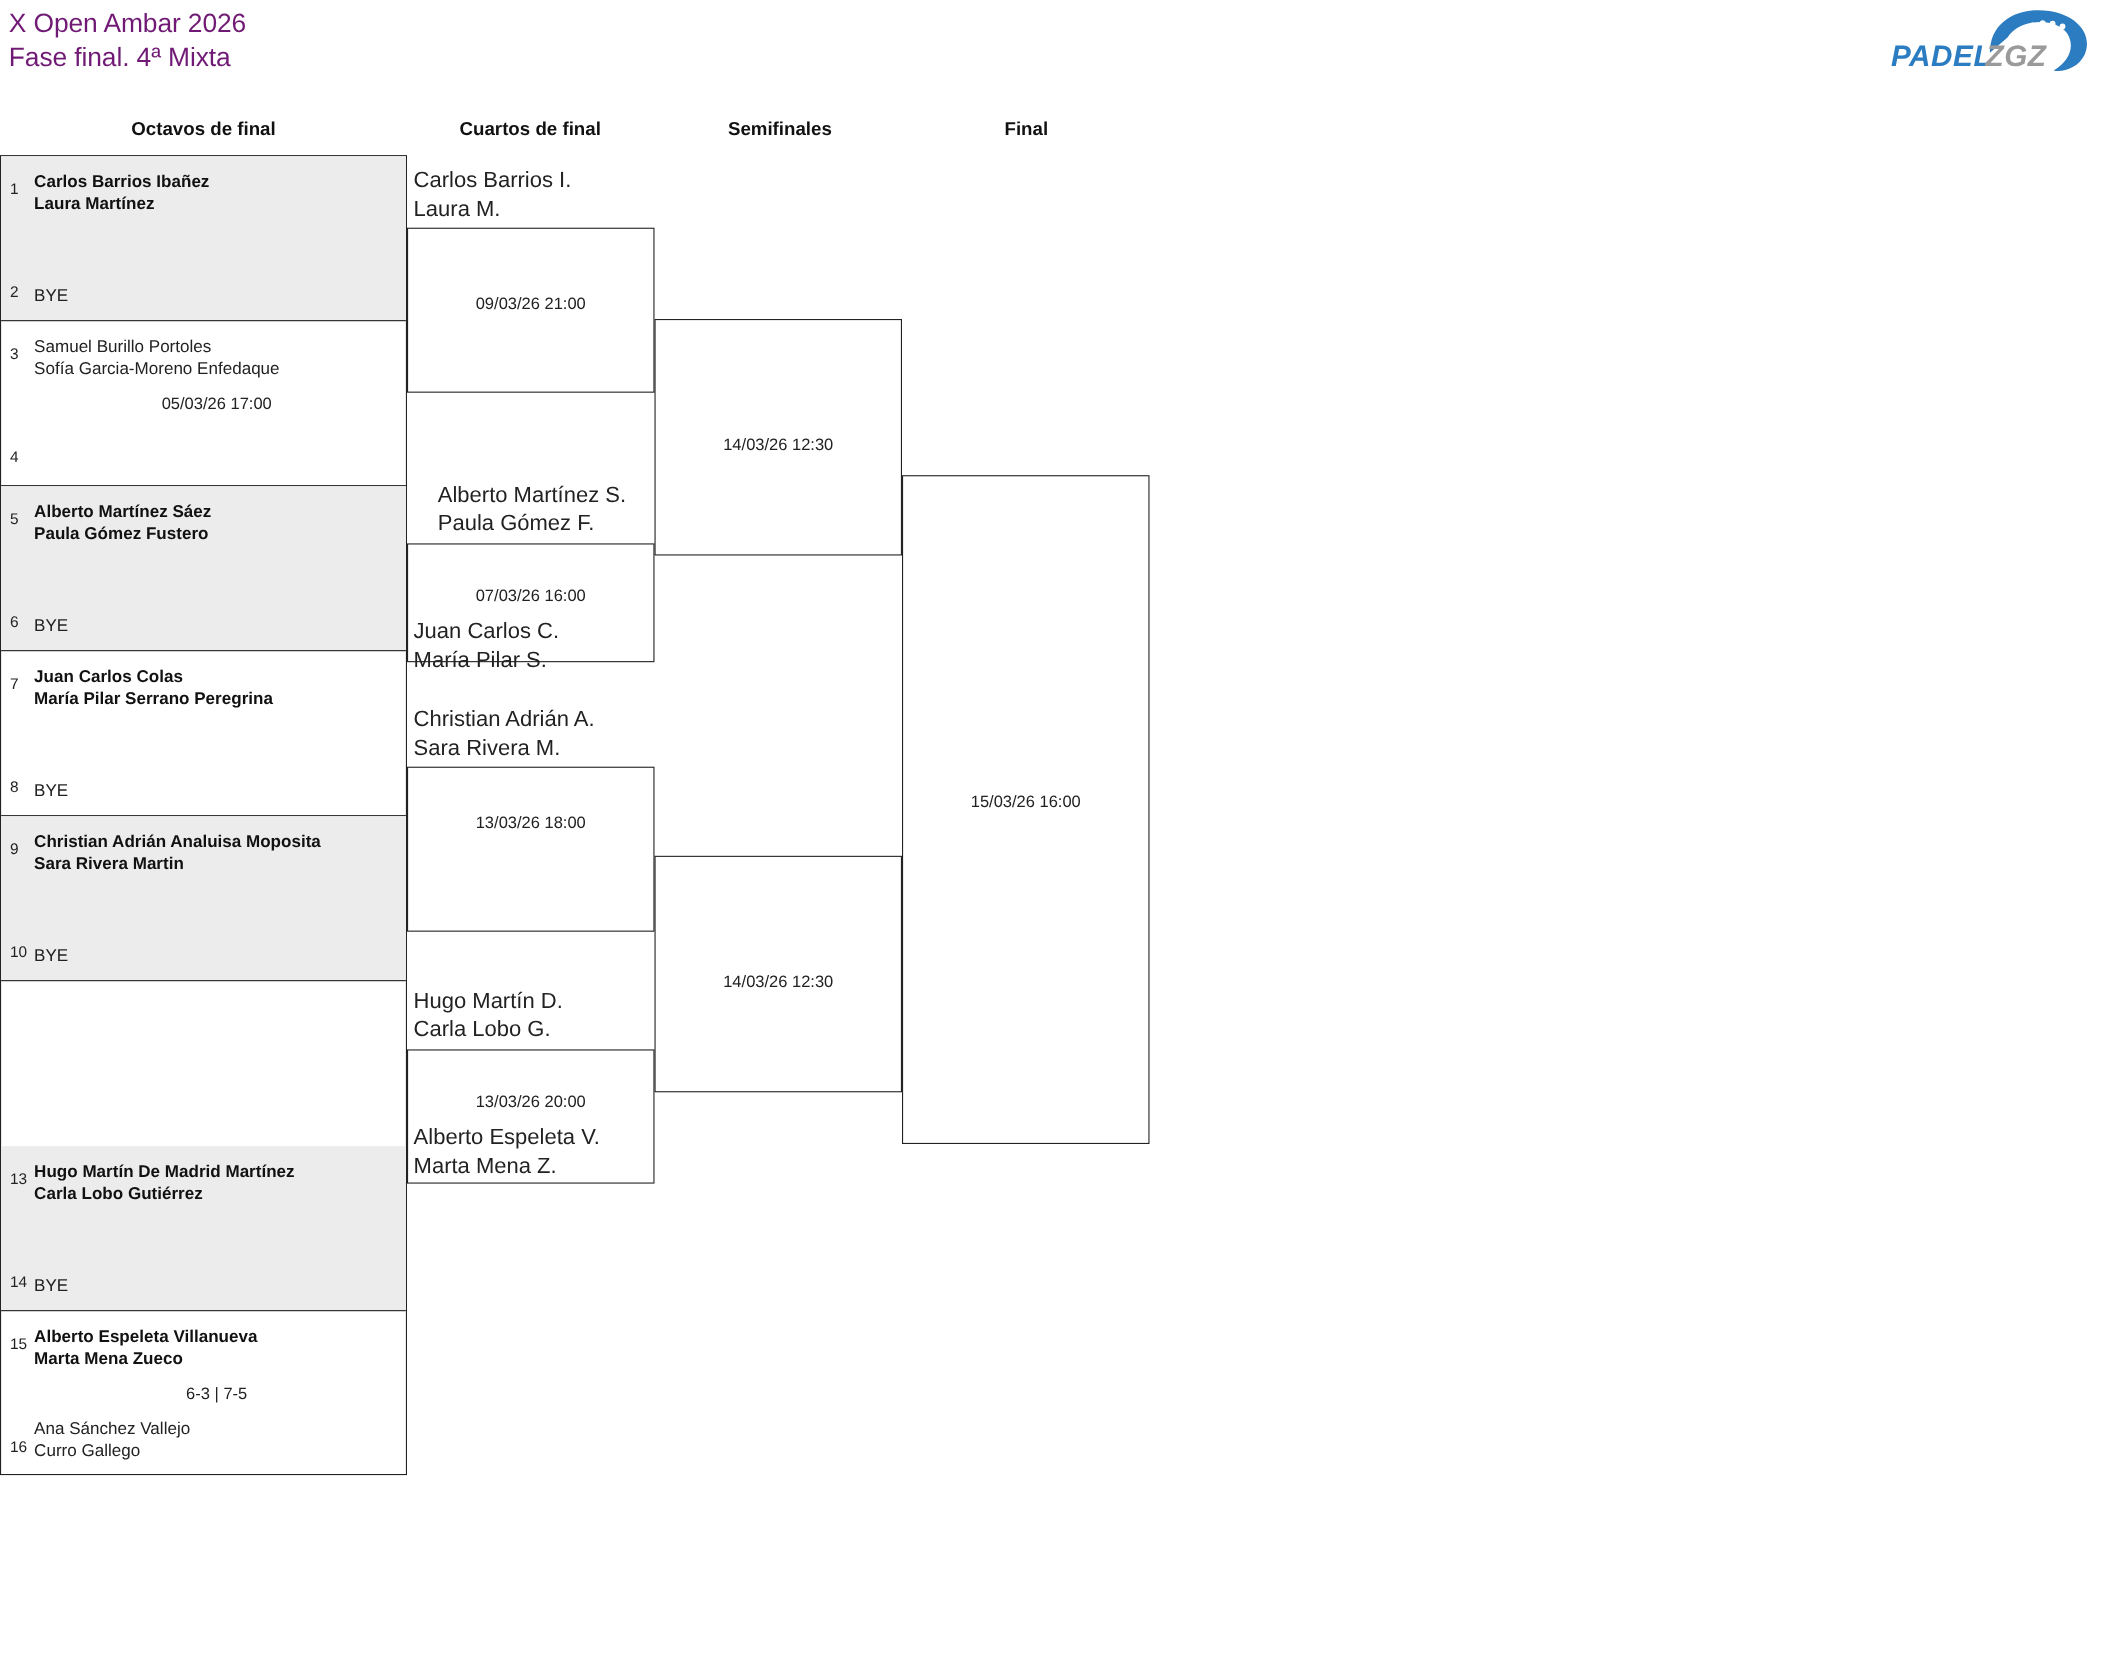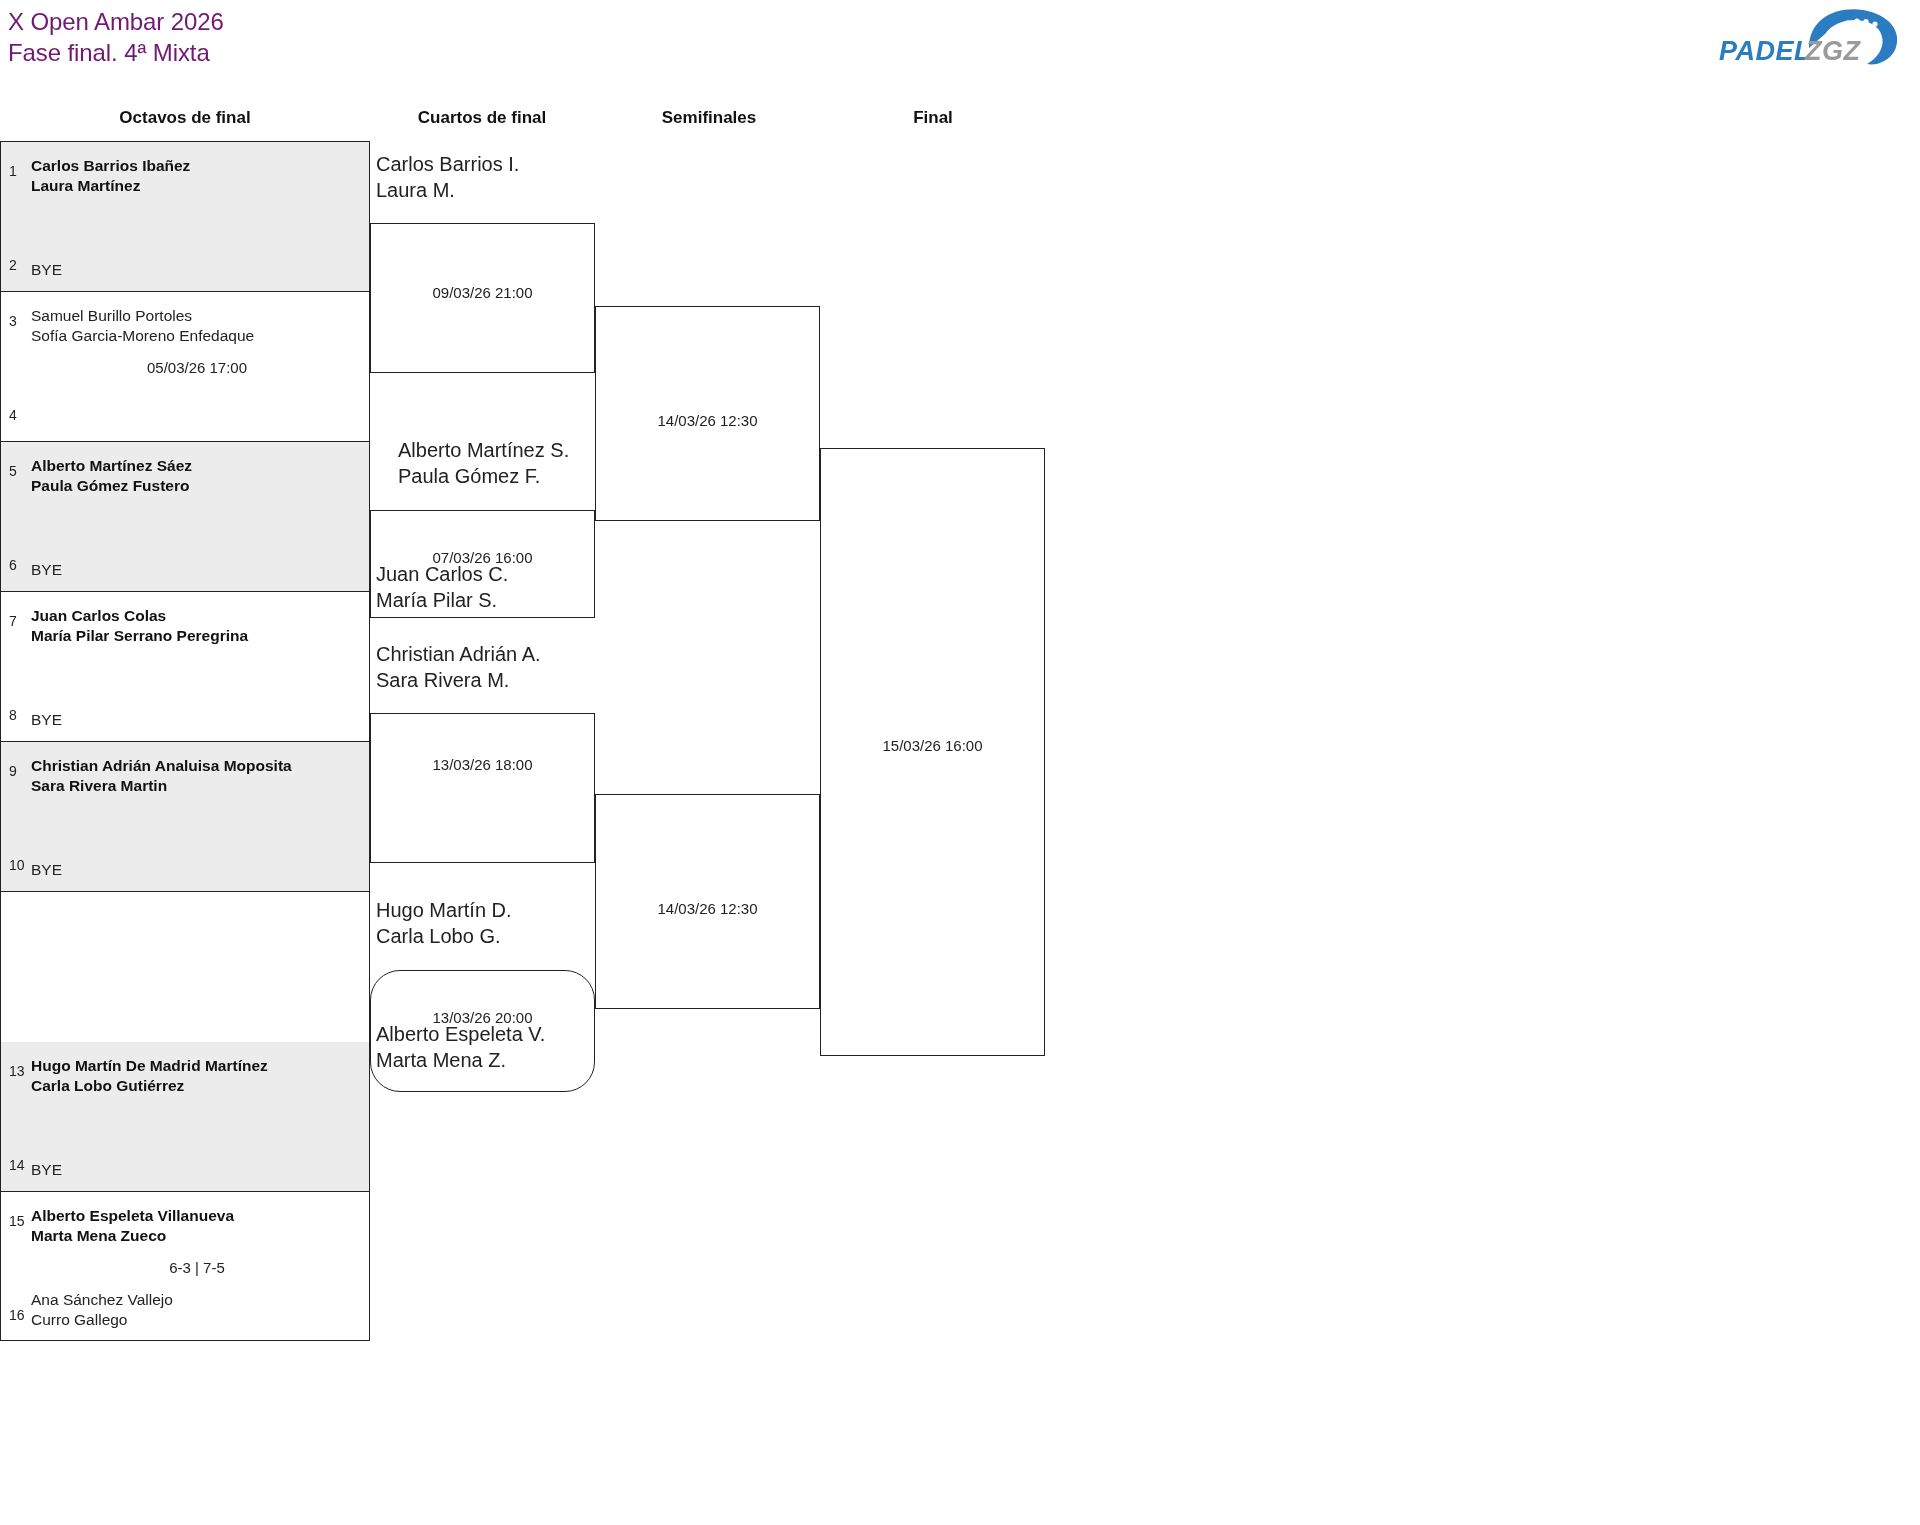--- a/index.html
+++ b/index.html
@@ -114,21 +114,20 @@
     font-size: 15px;
     color: #222222;
     white-space: nowrap;
   }
 
   
   .bx {
     position: absolute;
     border: 1px solid #222222;
     background: transparent;
-    margin-top: 16px;
   }
   .bx-label {
     position: absolute;
     left: 0; right: 0;
     top: 50%;
     transform: translateY(-50%);
     text-align: center;
     font-size: 15px;
     color: #222222;
     white-space: nowrap;
@@ -267,21 +266,21 @@
       <div class="adv" style="left: 376px; top: 152px;">Carlos Barrios I.<br>Laura M.</div>
       <div class="bx" style="left: 370px; top: 494px; width: 225px; height: 108px;">
         <div class="bx-label" style="top: 38px; transform: none;">07/03/26 16:00</div>
       </div>
       <div class="adv" style="left: 376px; top: 438px; margin-left: 22px;">Alberto Martínez S.<br>Paula Gómez F.</div>
       <div class="adv" style="left: 376px; top: 562px;">Juan Carlos C.<br>María Pilar S.</div>
       <div class="bx" style="left: 370px; top: 697px; width: 225px; height: 150px;">
         <div class="bx-label" style="top: 42px; transform: none;">13/03/26 18:00</div>
       </div>
       <div class="adv" style="left: 376px; top: 642px;">Christian Adrián A.<br>Sara Rivera M.</div>
-      <div class="bx" style="left: 370px; top: 954px; width: 225px; height: 122px; border-radius: 30px;">
+      <div class="bx" style="left: 370px; top: 954px; width: 225px; height: 122px;">
         <div class="bx-label" style="top: 38px; transform: none;">13/03/26 20:00</div>
       </div>
       <div class="adv" style="left: 376px; top: 898px;">Hugo Martín D.<br>Carla Lobo G.</div>
       <div class="adv" style="left: 376px; top: 1022px;">Alberto Espeleta V.<br>Marta Mena Z.</div>
       <div class="bx" style="left: 595px; top: 290px; width: 225px; height: 215px;">
         <div class="bx-label" style="top: 105px; transform: none;">14/03/26 12:30</div>
       </div>
       <div class="bx" style="left: 595px; top: 778px; width: 225px; height: 215px;">
         <div class="bx-label" style="top: 105px; transform: none;">14/03/26 12:30</div>
       </div>

